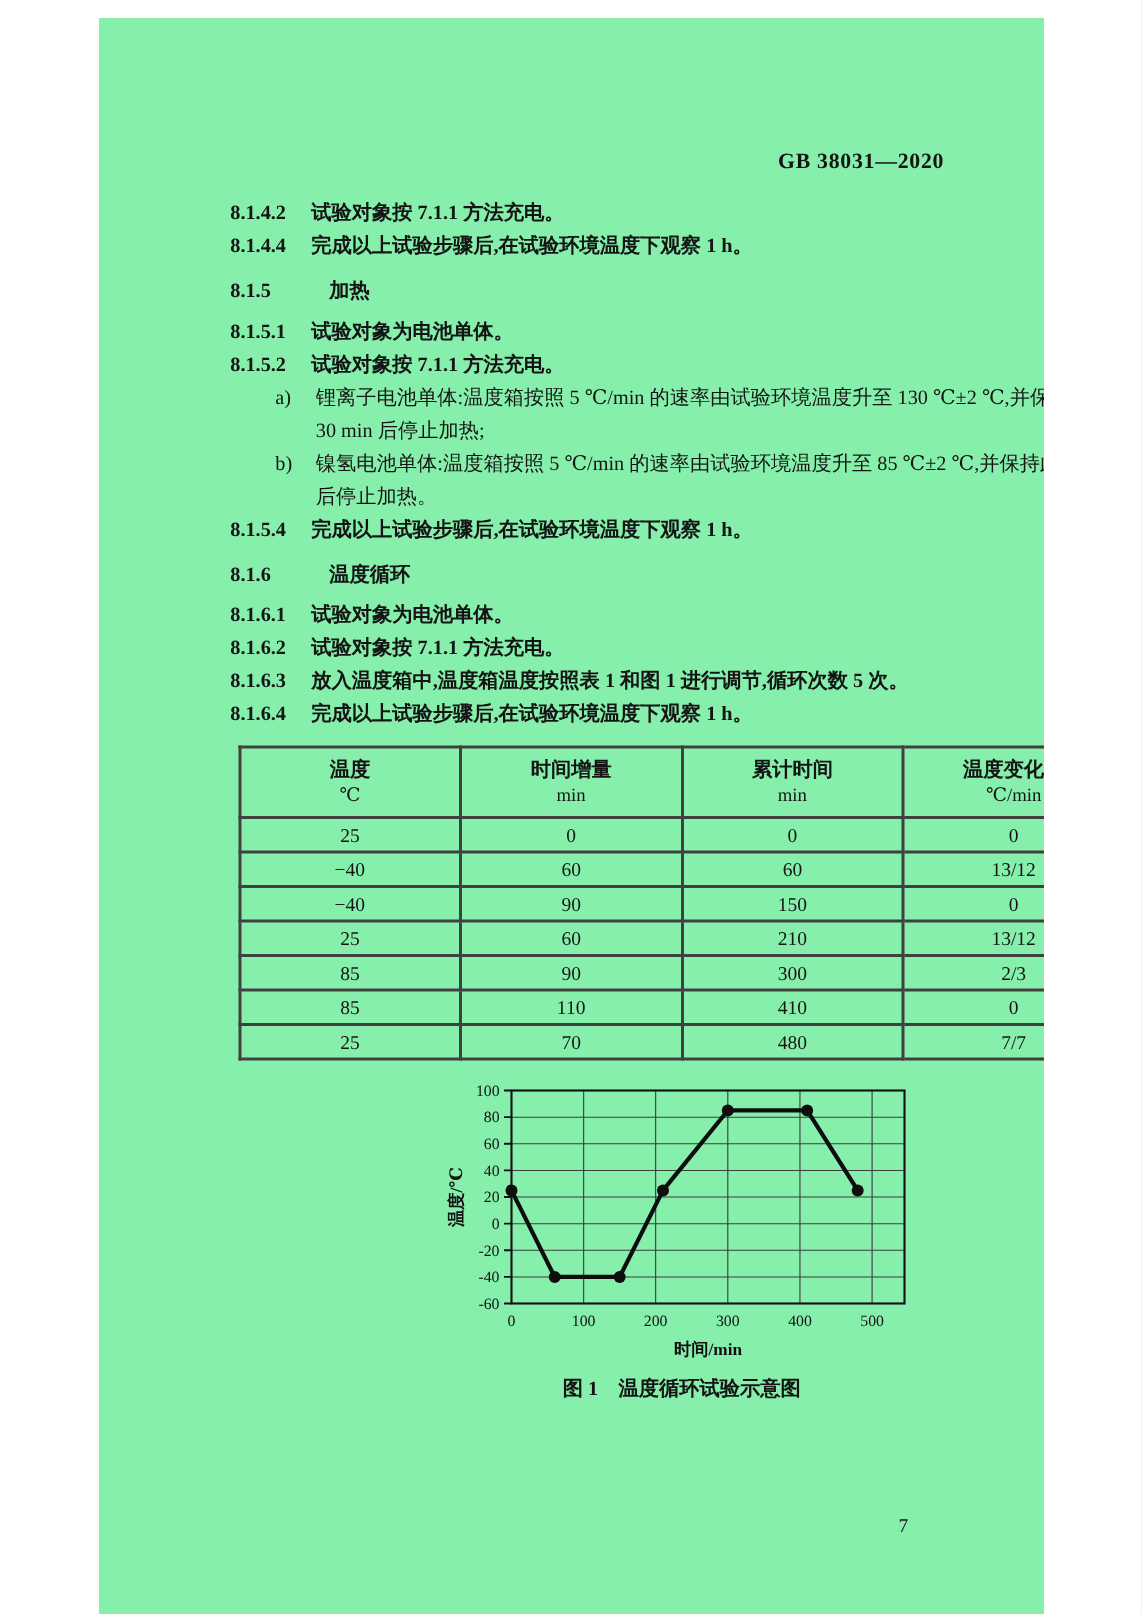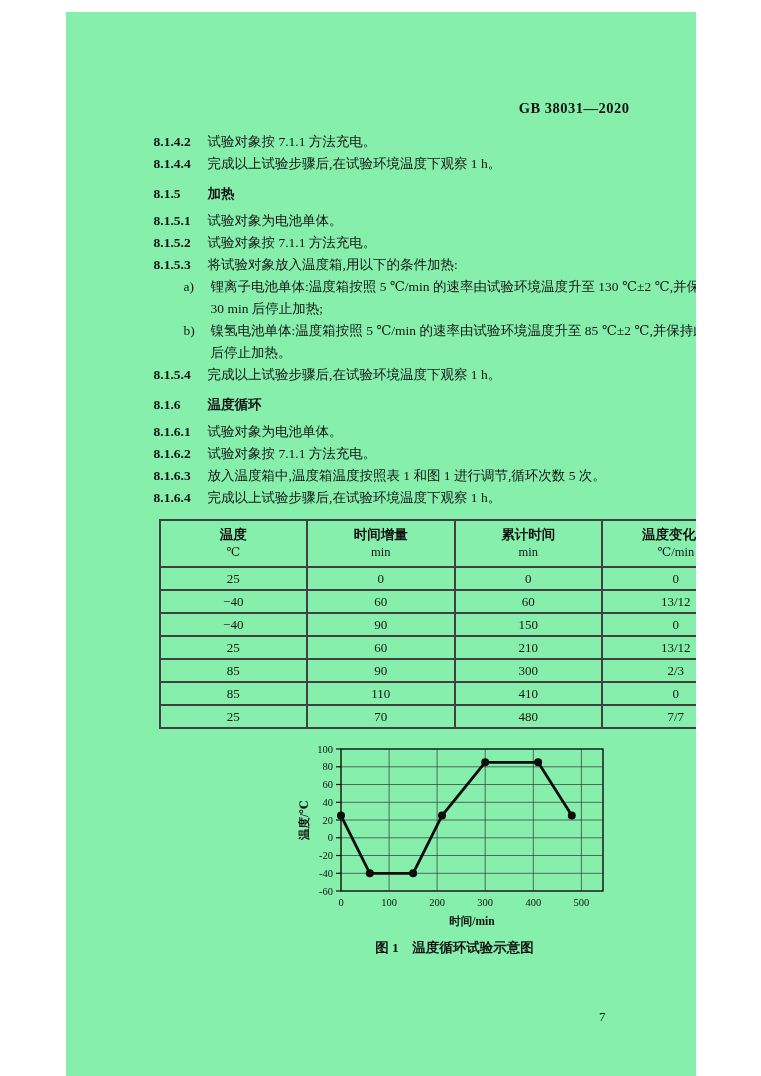--- a/index.html
+++ b/index.html
@@ -9,22 +9,22 @@
     font-family:"Liberation Serif","DejaVu Serif",serif; color:#141414;
     overflow:hidden; margin:12px auto;
   }
   .doc-number {
     position:absolute; top:88px; right:66px;
     font-size:14.5px; font-weight:bold; letter-spacing:0.5px;
   }
   .content { position:absolute; left:88px; top:119px; width:602px; }
   .clause { display:flex; line-height:22px; font-size:13.5px; }
   .clause .num { flex:0 0 54px; font-weight:bold; font-family:"Liberation Serif",serif; }
-  .clause .txt { flex:1; }
-  .heading { display:flex; line-height:22px; font-size:13.5px; font-weight:bold; margin:8px 0 5px 0; }
+  .clause .txt { flex:1;font-weight:bold; }
+  .heading { display:flex; line-height:22px; font-size:13.5px; font-weight:bold; margin:8px 0 5px 0;gap:12px; }
   .heading .num { flex:0 0 54px; }
   .subitem { display:flex; line-height:22px; font-size:13.5px; margin-left:30px; }
   .subitem .label { flex:0 0 27px; }
   .subitem .txt { flex:1; }
   .table-title { text-align:center; font-size:13.5px; font-weight:bold; margin-top:12px; }
   table.cycle {
     width:592px; margin:10px auto 0; border-collapse:collapse;
     border:2px solid #161616; table-layout:fixed;
   }
   table.cycle th, table.cycle td {
@@ -71,24 +71,20 @@
       <span class="txt">加热</span>
     </div>
 
     <div class="clause">
       <span class="num">8.1.5.1</span>
       <span class="txt">试验对象为电池单体。</span>
     </div>
     <div class="clause">
       <span class="num">8.1.5.2</span>
       <span class="txt">试验对象按 7.1.1 方法充电。</span>
-    </div>
-    <div class="clause">
-      <span class="num">8.1.5.3</span>
-      <span class="txt">将试验对象放入温度箱,用以下的条件加热:</span>
     </div>
 
     <div class="subitem">
       <span class="label">a)</span>
       <span class="txt">锂离子电池单体:温度箱按照 5 ℃/min 的速率由试验环境温度升至 130 ℃±2 ℃,并保持此温度 30 min 后停止加热;</span>
     </div>
     <div class="subitem">
       <span class="label">b)</span>
       <span class="txt">镍氢电池单体:温度箱按照 5 ℃/min 的速率由试验环境温度升至 85 ℃±2 ℃,并保持此温度 2 h 后停止加热。</span>
     </div>

